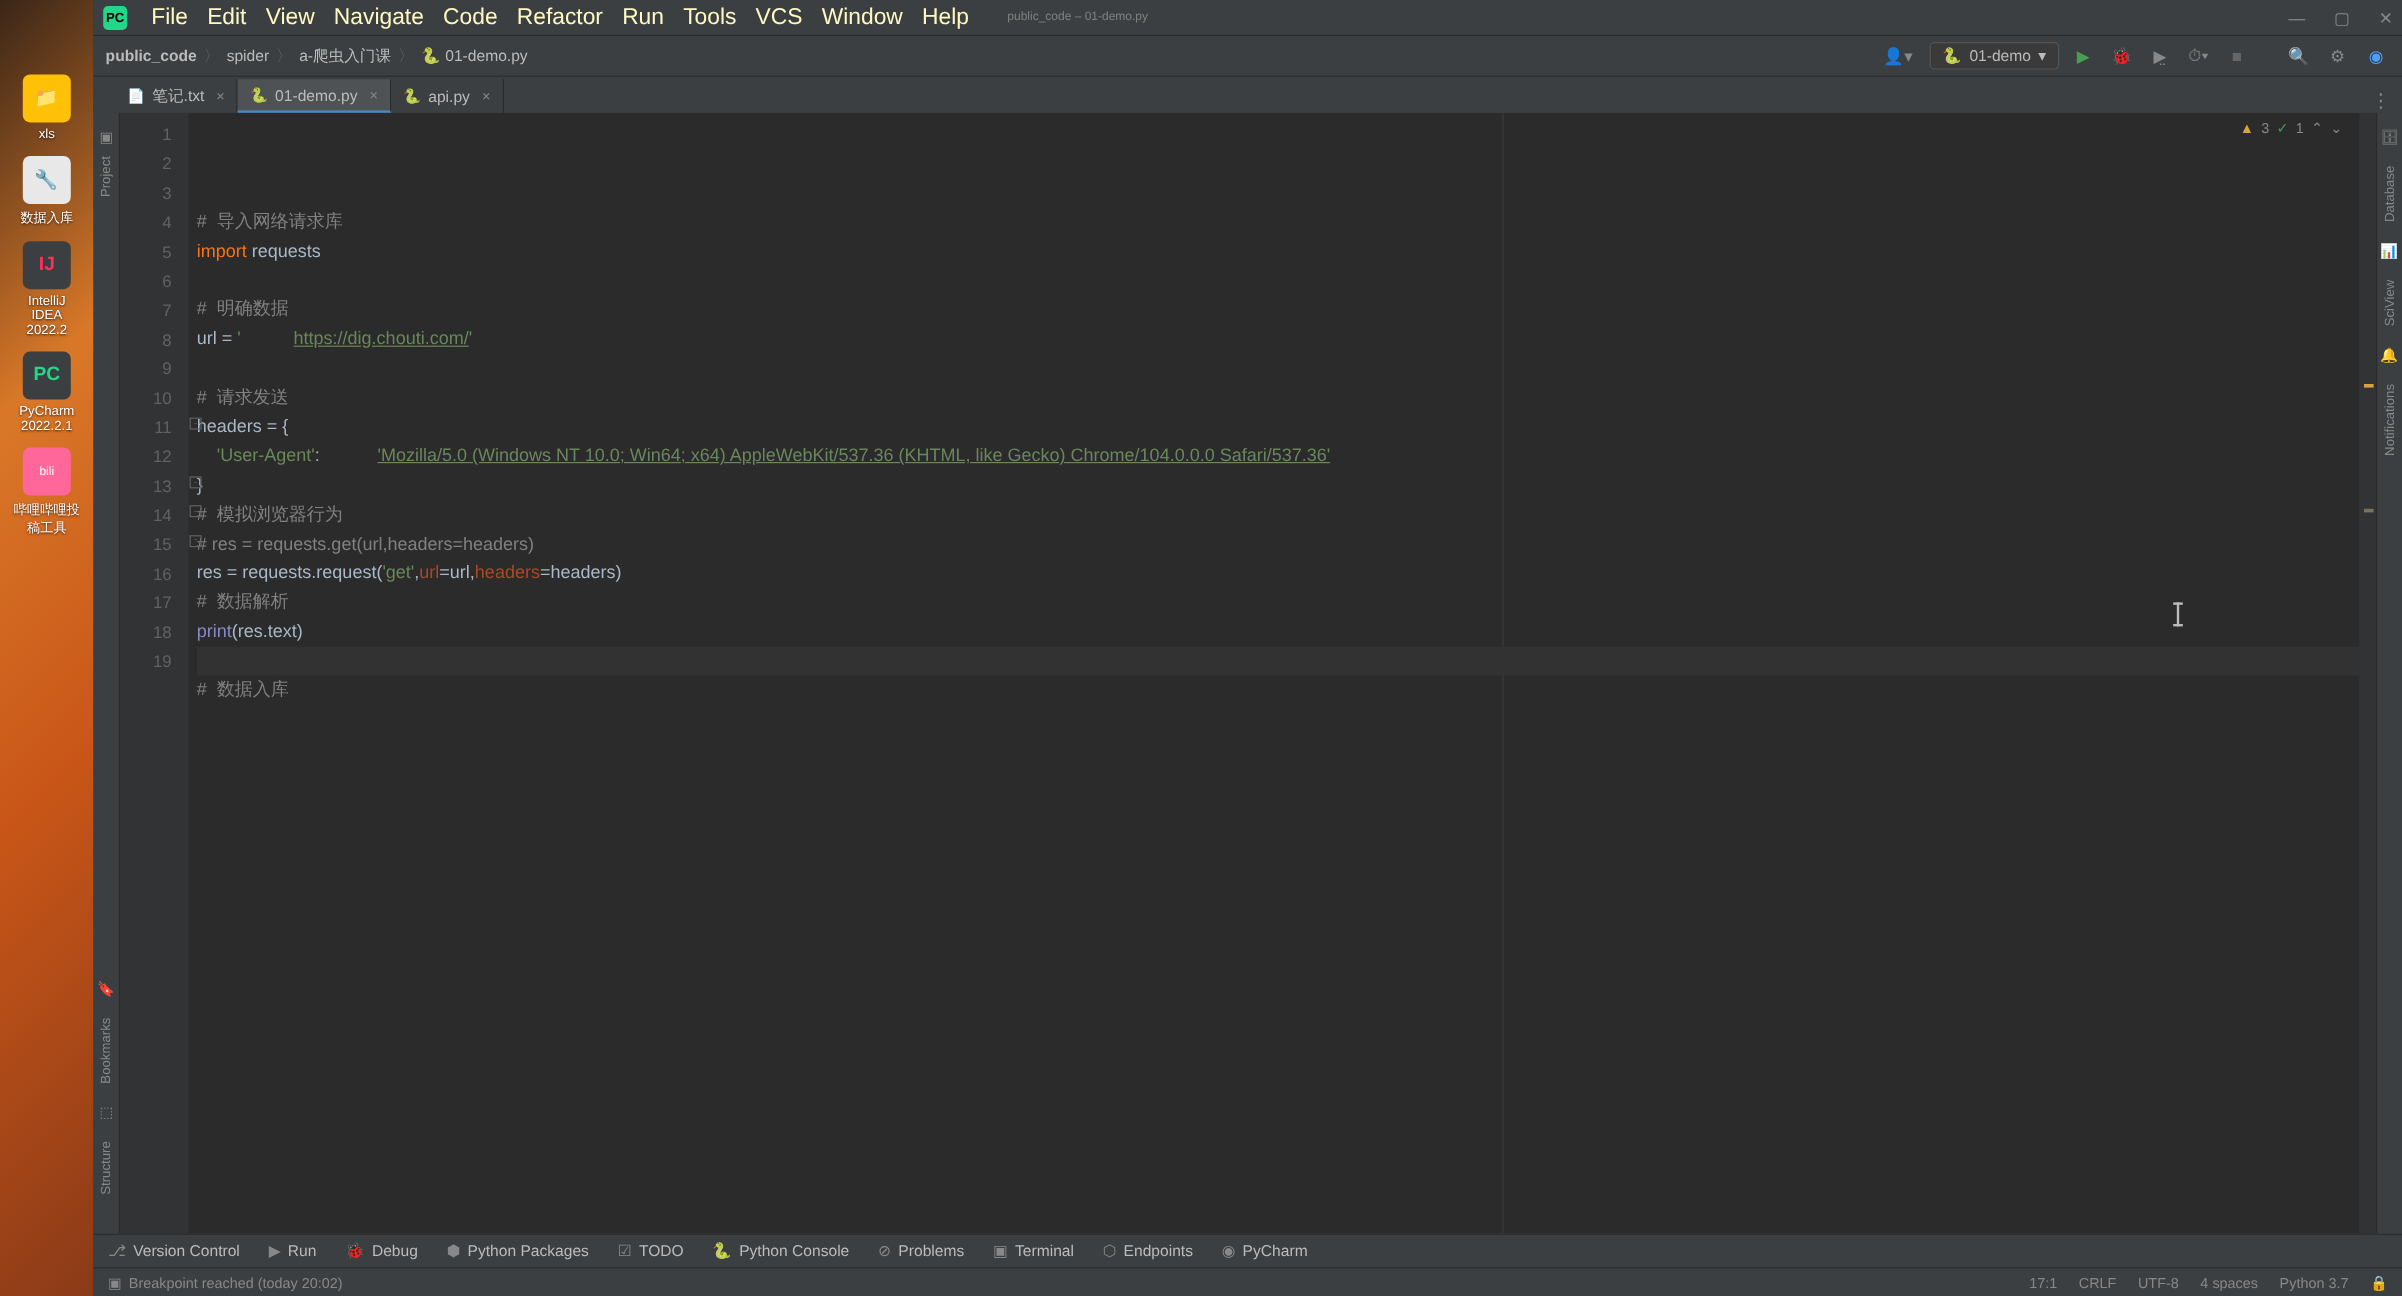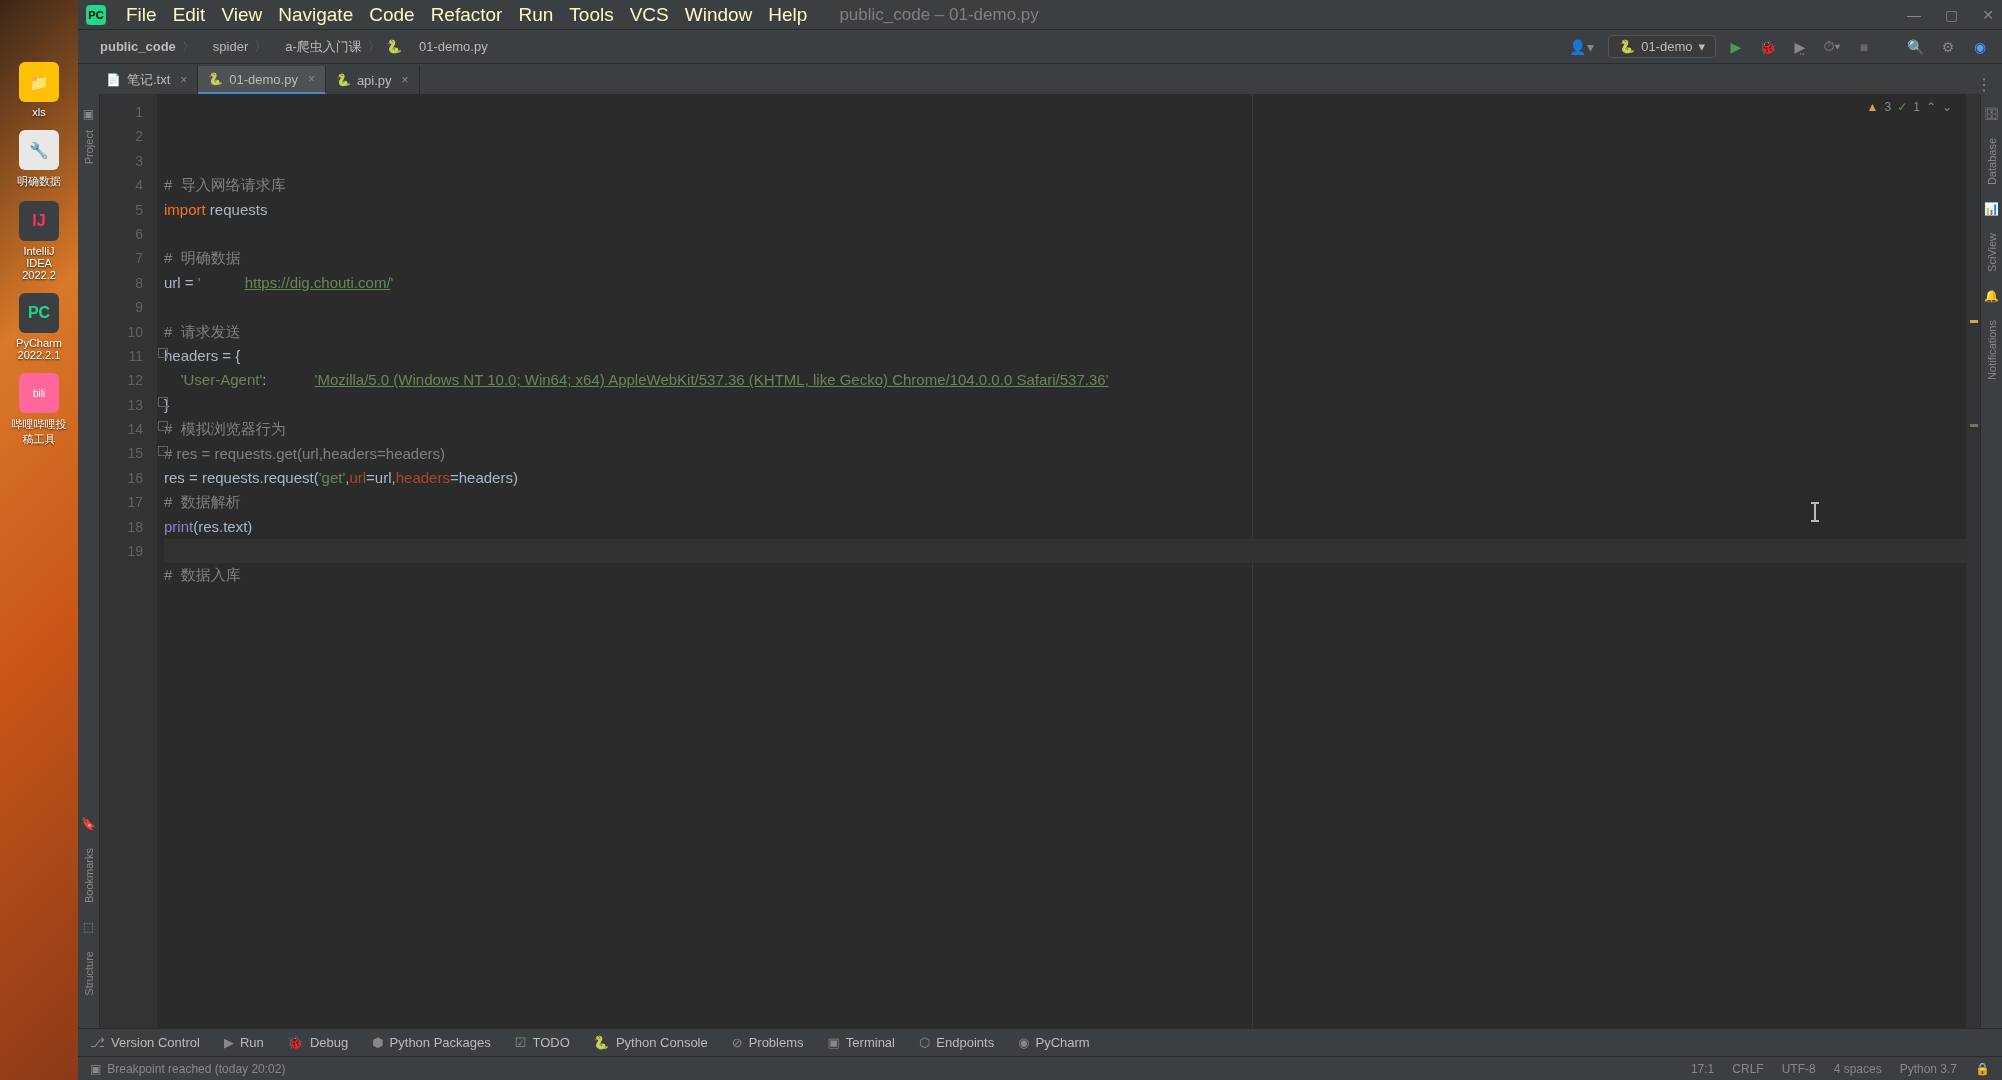--- a/index.html
+++ b/index.html
@@ -16,28 +16,28 @@
 .desktop-icon.pc .icon-box { background: #21d789; }
 .desktop-icon.bili .icon-box { background: #ff6699; }
 
 
 .ide-window { position: absolute; left: 78px; top: 0; right: 0; bottom: 0; background: #3c3f41; display: flex; flex-direction: column; z-index: 2; }
 
 
 .title-bar { height: 30px; background: #3c3f41; display: flex; align-items: center; padding: 0 8px; border-bottom: 1px solid #2b2b2b; }
 .title-bar .app-icon { width: 20px; height: 20px; background: #21d789; border-radius: 4px; margin-right: 12px; display:flex; align-items:center; justify-content:center; color:#000; font-size:11px; font-weight:bold;}
 .title-bar .menu-item { color: #fef9c3; font-size: 19px; padding: 0 8px; cursor: pointer; }
-.title-bar .window-title { color: #808080; font-size: 17px; margin-left: 24px; }
+.title-bar .window-title { color: #808080; font-size: 10px; margin-left: 24px; }
 .title-bar .win-controls { margin-left: auto; display: flex; gap: 24px; color: #888; }
 .title-bar .win-controls span { cursor: pointer; font-size: 14px; }
 
 
 .nav-bar { height: 34px; background: #3c3f41; display: flex; align-items: center; padding: 0 10px; border-bottom: 1px solid #2b2b2b; }
 .breadcrumb { display: flex; align-items: center; gap: 4px; color: #bbb; font-size: 13px; }
-.breadcrumb .crumb { cursor: pointer; margin-left: 12px; }
+.breadcrumb .crumb { cursor: pointer; }
 .breadcrumb .sep { color: #666; margin: 0 2px; }
 .breadcrumb .py-icon { color: #4f94cd; }
 .nav-right { margin-left: auto; display: flex; align-items: center; gap: 8px; }
 .user-icon { color: #888; font-size: 14px; padding: 0 6px; }
 .run-config { background: #3a3a3a; border: 1px solid #555; border-radius: 4px; padding: 3px 10px; color: #bbb; font-size: 13px; display: flex; align-items: center; gap: 6px; cursor: pointer;}
 .run-config .py-ico { color: #4f94cd; }
 .toolbar-icon { width: 24px; height: 24px; display: flex; align-items: center; justify-content: center; cursor: pointer; color: #888; font-size: 14px;}
 .toolbar-icon.run { color: #499c54; }
 .toolbar-icon.debug { color: #499c54; }
 .toolbar-icon.stop { color: #666; }
@@ -115,21 +115,21 @@
 <body>
 
 <div class="desktop-sidebar">
   <div style="height:50px"></div>
   <div class="desktop-icon xls">
     <div class="icon-box" style="background:#ffc107">📁</div>
     <div class="label">xls</div>
   </div>
   <div class="desktop-icon tools">
     <div class="icon-box">🔧</div>
-    <div class="label">明确数据</div>
+    <div class="label">数据入库</div>
   </div>
   <div class="desktop-icon ij">
     <div class="icon-box" style="background:#3c3f41;color:#fe315d;font-weight:bold">IJ</div>
     <div class="label">IntelliJ IDEA 2022.2</div>
   </div>
   <div class="desktop-icon pc">
     <div class="icon-box" style="background:#3c3f41;color:#21d789;font-weight:bold">PC</div>
     <div class="label">PyCharm 2022.2.1</div>
   </div>
   <div class="desktop-icon bili">

